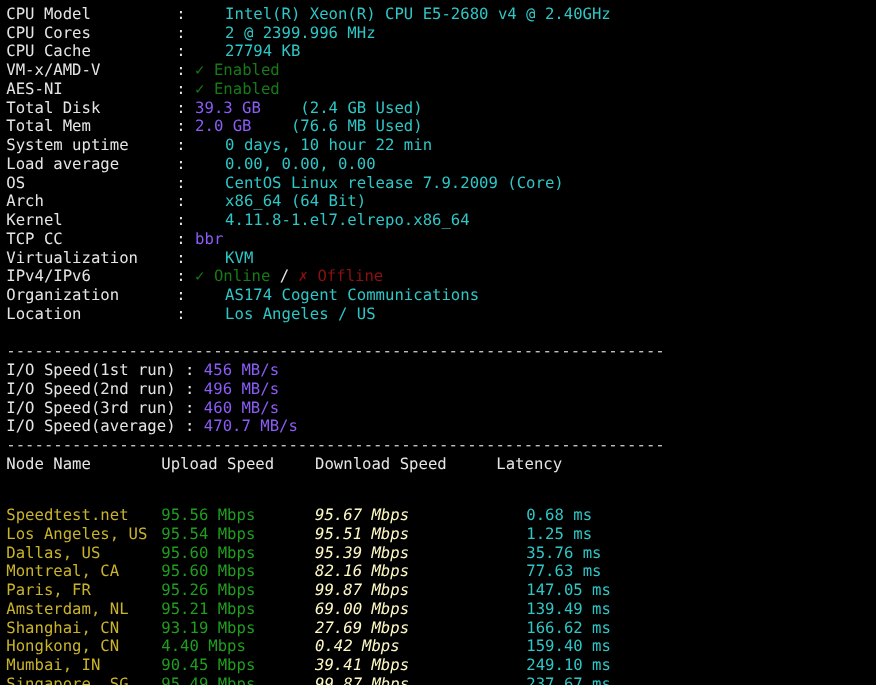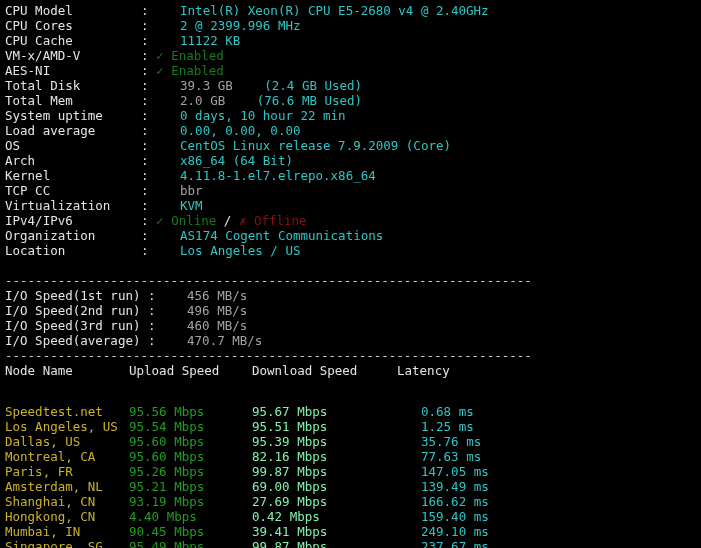--- a/index.html
+++ b/index.html
@@ -30,24 +30,24 @@
   }
   .lbl {
     color: #e5e5e5;
     display: inline-block;
     width: 136px;
   }
   .colon {
     color: #e5e5e5;
   }
   .cyan   { color: #2ec6c6; margin-left: 24px; }
-  .yellow { color: #a3a3a3; margin-left: 24px; }
+  .yellow { color: #8b5cf6; }
   .green  { color: #1f9e1f; }
   .dgreen { color: #177a17; }
-  .red    { color: #86efac; }
+  .red    { color: #fef9c3; font-style: italic; }
   .dred   { color: #8d1111; }
   .white  { color: #e5e5e5; }
   .sep {
     white-space: pre;
     height: 15px;
     line-height: 15px;
     color: #cfcfcf;
     letter-spacing: 0px;
     overflow: hidden;
   }
@@ -63,21 +63,21 @@
 <body>
 
 <div class="screen">
 
   <div>
 
     <div class="line"><span class="lbl">CPU Model</span><span class="colon">:</span> <span class="cyan">Intel(R) Xeon(R) CPU E5-2680 v4 @ 2.40GHz</span></div>
 
     <div class="line"><span class="lbl">CPU Cores</span><span class="colon">:</span> <span class="cyan">2 @ 2399.996 MHz</span></div>
 
-    <div class="line"><span class="lbl">CPU Cache</span><span class="colon">:</span> <span class="cyan">11122 KB</span></div>
+    <div class="line"><span class="lbl">CPU Cache</span><span class="colon">:</span> <span class="cyan">27794 KB</span></div>
 
     <div class="line"><span class="lbl">VM-x/AMD-V</span><span class="colon">:</span> <span class="dgreen">✓</span> <span class="dgreen">Enabled</span></div>
 
     <div class="line"><span class="lbl">AES-NI</span><span class="colon">:</span> <span class="dgreen">✓</span> <span class="dgreen">Enabled</span></div>
 
     <div class="line"><span class="lbl">Total Disk</span><span class="colon">:</span> <span class="yellow">39.3 GB</span> <span class="cyan">(2.4 GB Used)</span></div>
 
     <div class="line"><span class="lbl">Total Mem</span><span class="colon">:</span> <span class="yellow">2.0 GB</span> <span class="cyan">(76.6 MB Used)</span></div>
 
     <div class="line"><span class="lbl">System uptime</span><span class="colon">:</span> <span class="cyan">0 days, 10 hour 22 min</span></div>

